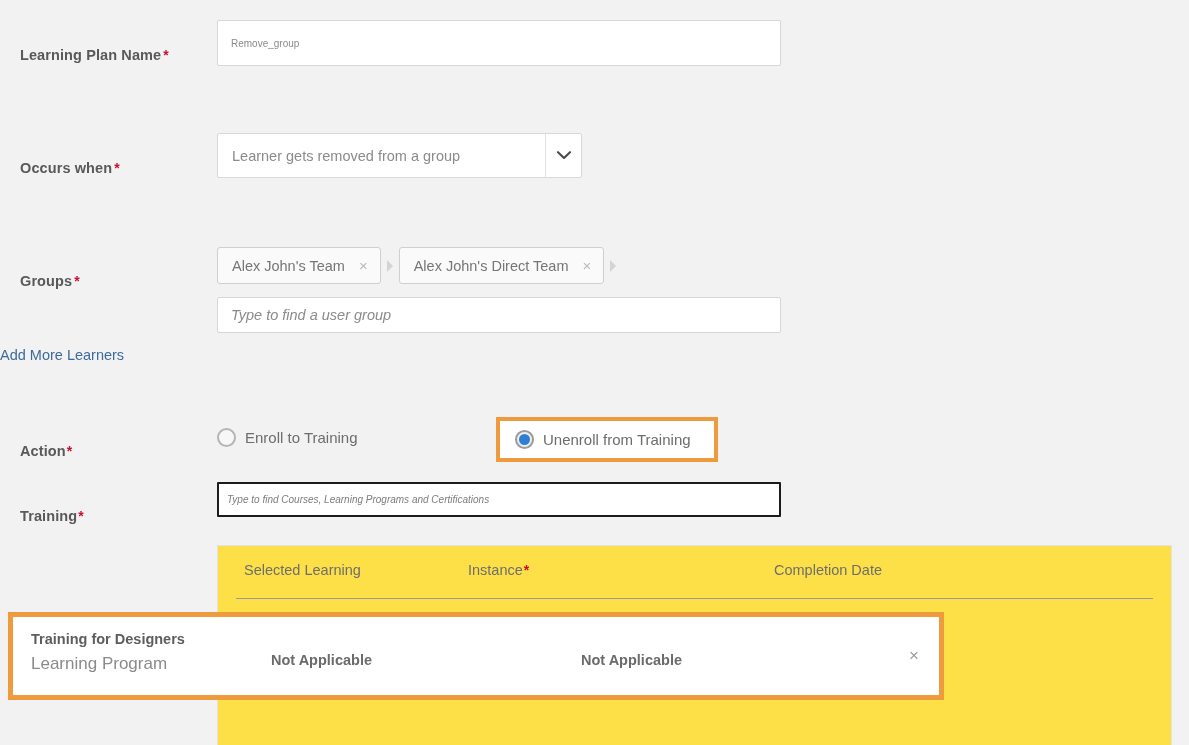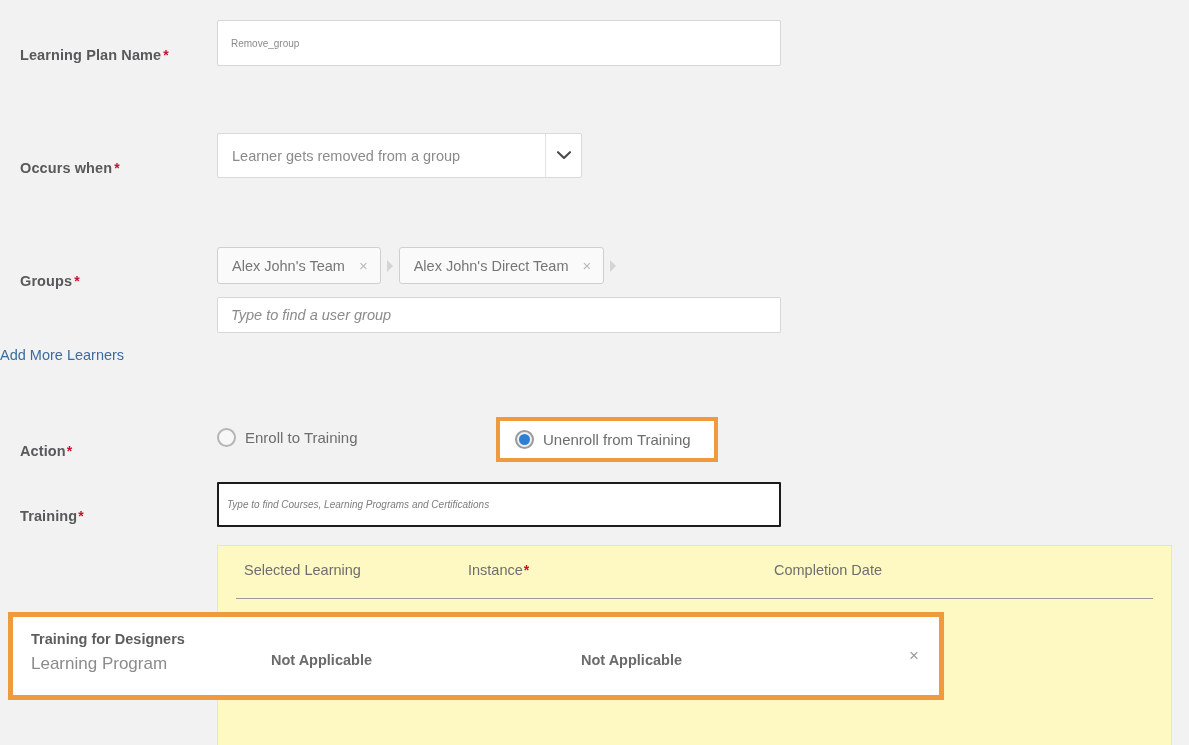--- a/index.html
+++ b/index.html
@@ -171,36 +171,36 @@
     display: flex;
     align-items: center;
     padding-left: 15px;
   }
   #unenroll-highlight .radio-item {
     position: static;
   }
 
   
   #training-input {
-    left: 217px; top: 482px; width: 564px; height: 45px;
+    left: 217px; top: 482px; width: 564px; height: 35px;
     border: 2px solid #1c1c1c;
     border-radius: 1px;
     font-style: italic;
     color: #7d7d7d;
     padding: 0 8px;
     caret-color: #333;
   }
   #training-input::placeholder { font-style: italic; color: #7d7d7d; }
 
   
   .table-card {
     position: absolute;
     left: 217px; top: 545px;
     width: 955px; height: 200px;
-    background: #fef9c3;
+    background: #fde047;
     border: 1px solid #e3e3e3;
     border-bottom: none;
   }
   .table-head {
     position: relative;
     height: 53px;
     border-bottom: 1px solid #9a9a9a;
     margin: 0 18px;
   }
   .th {

